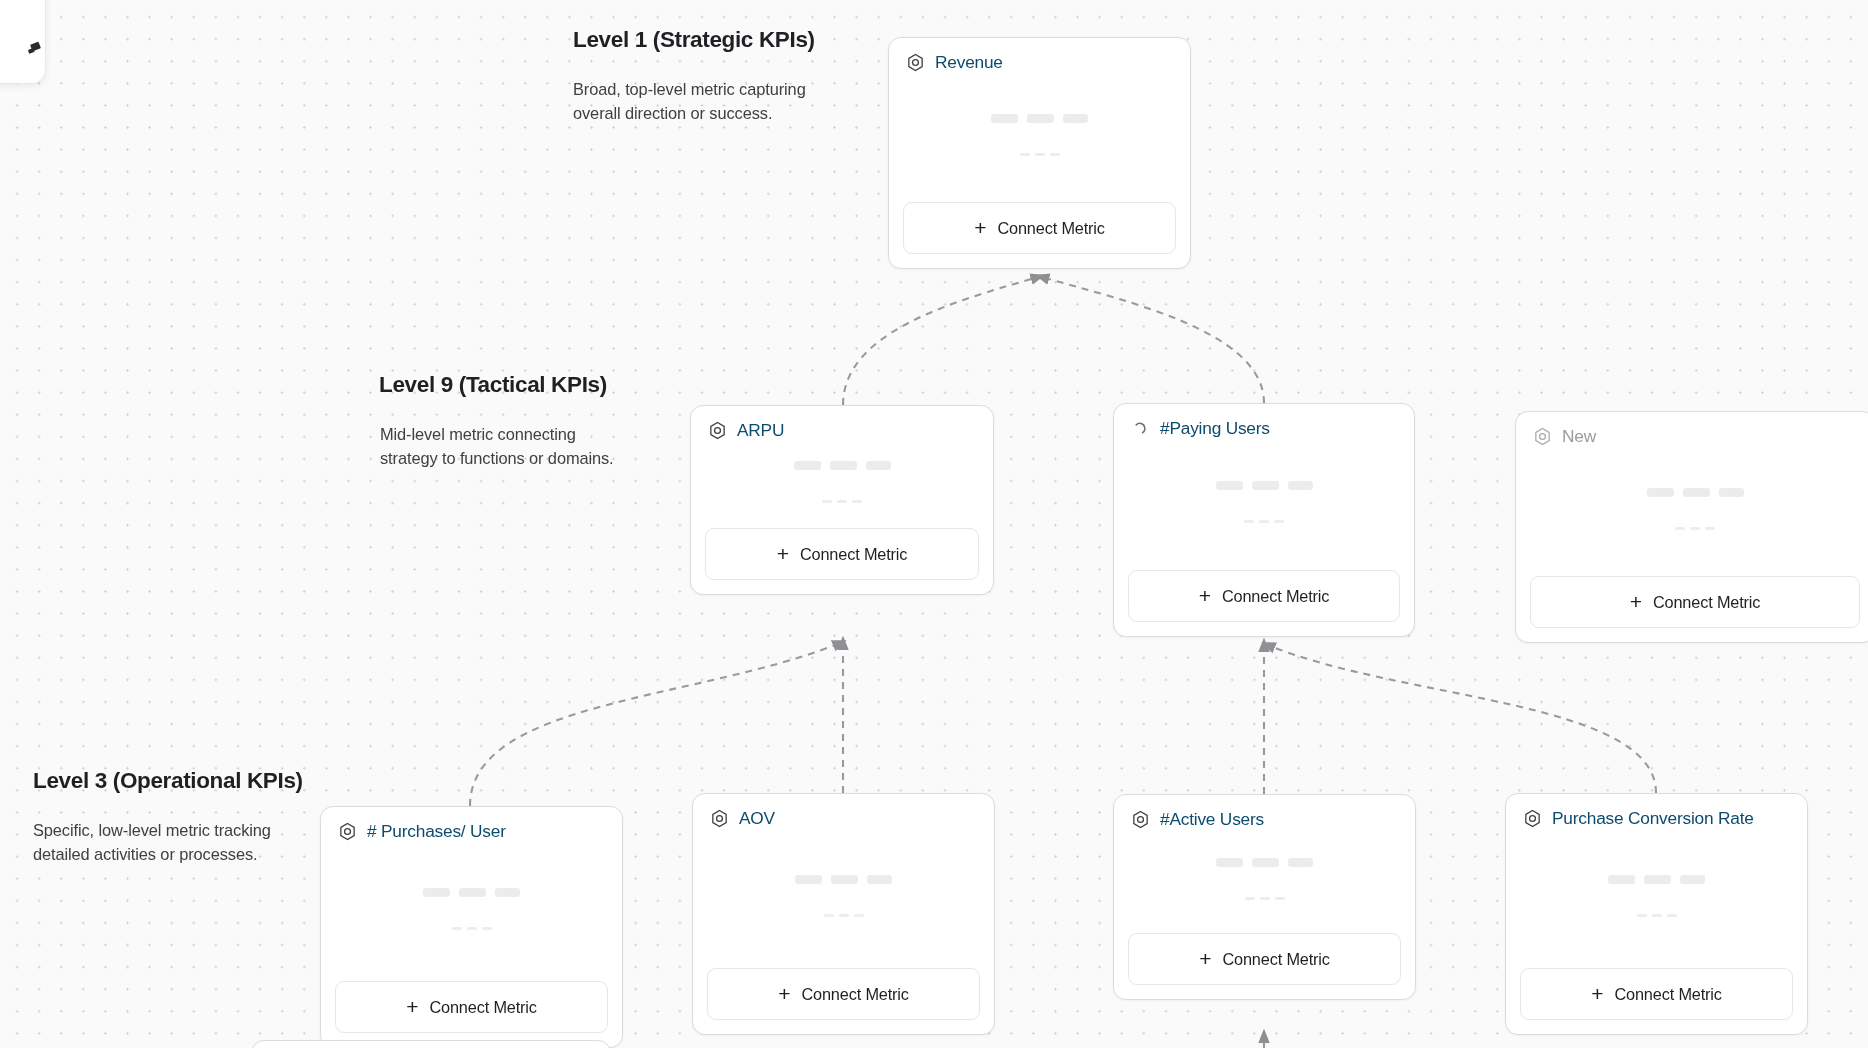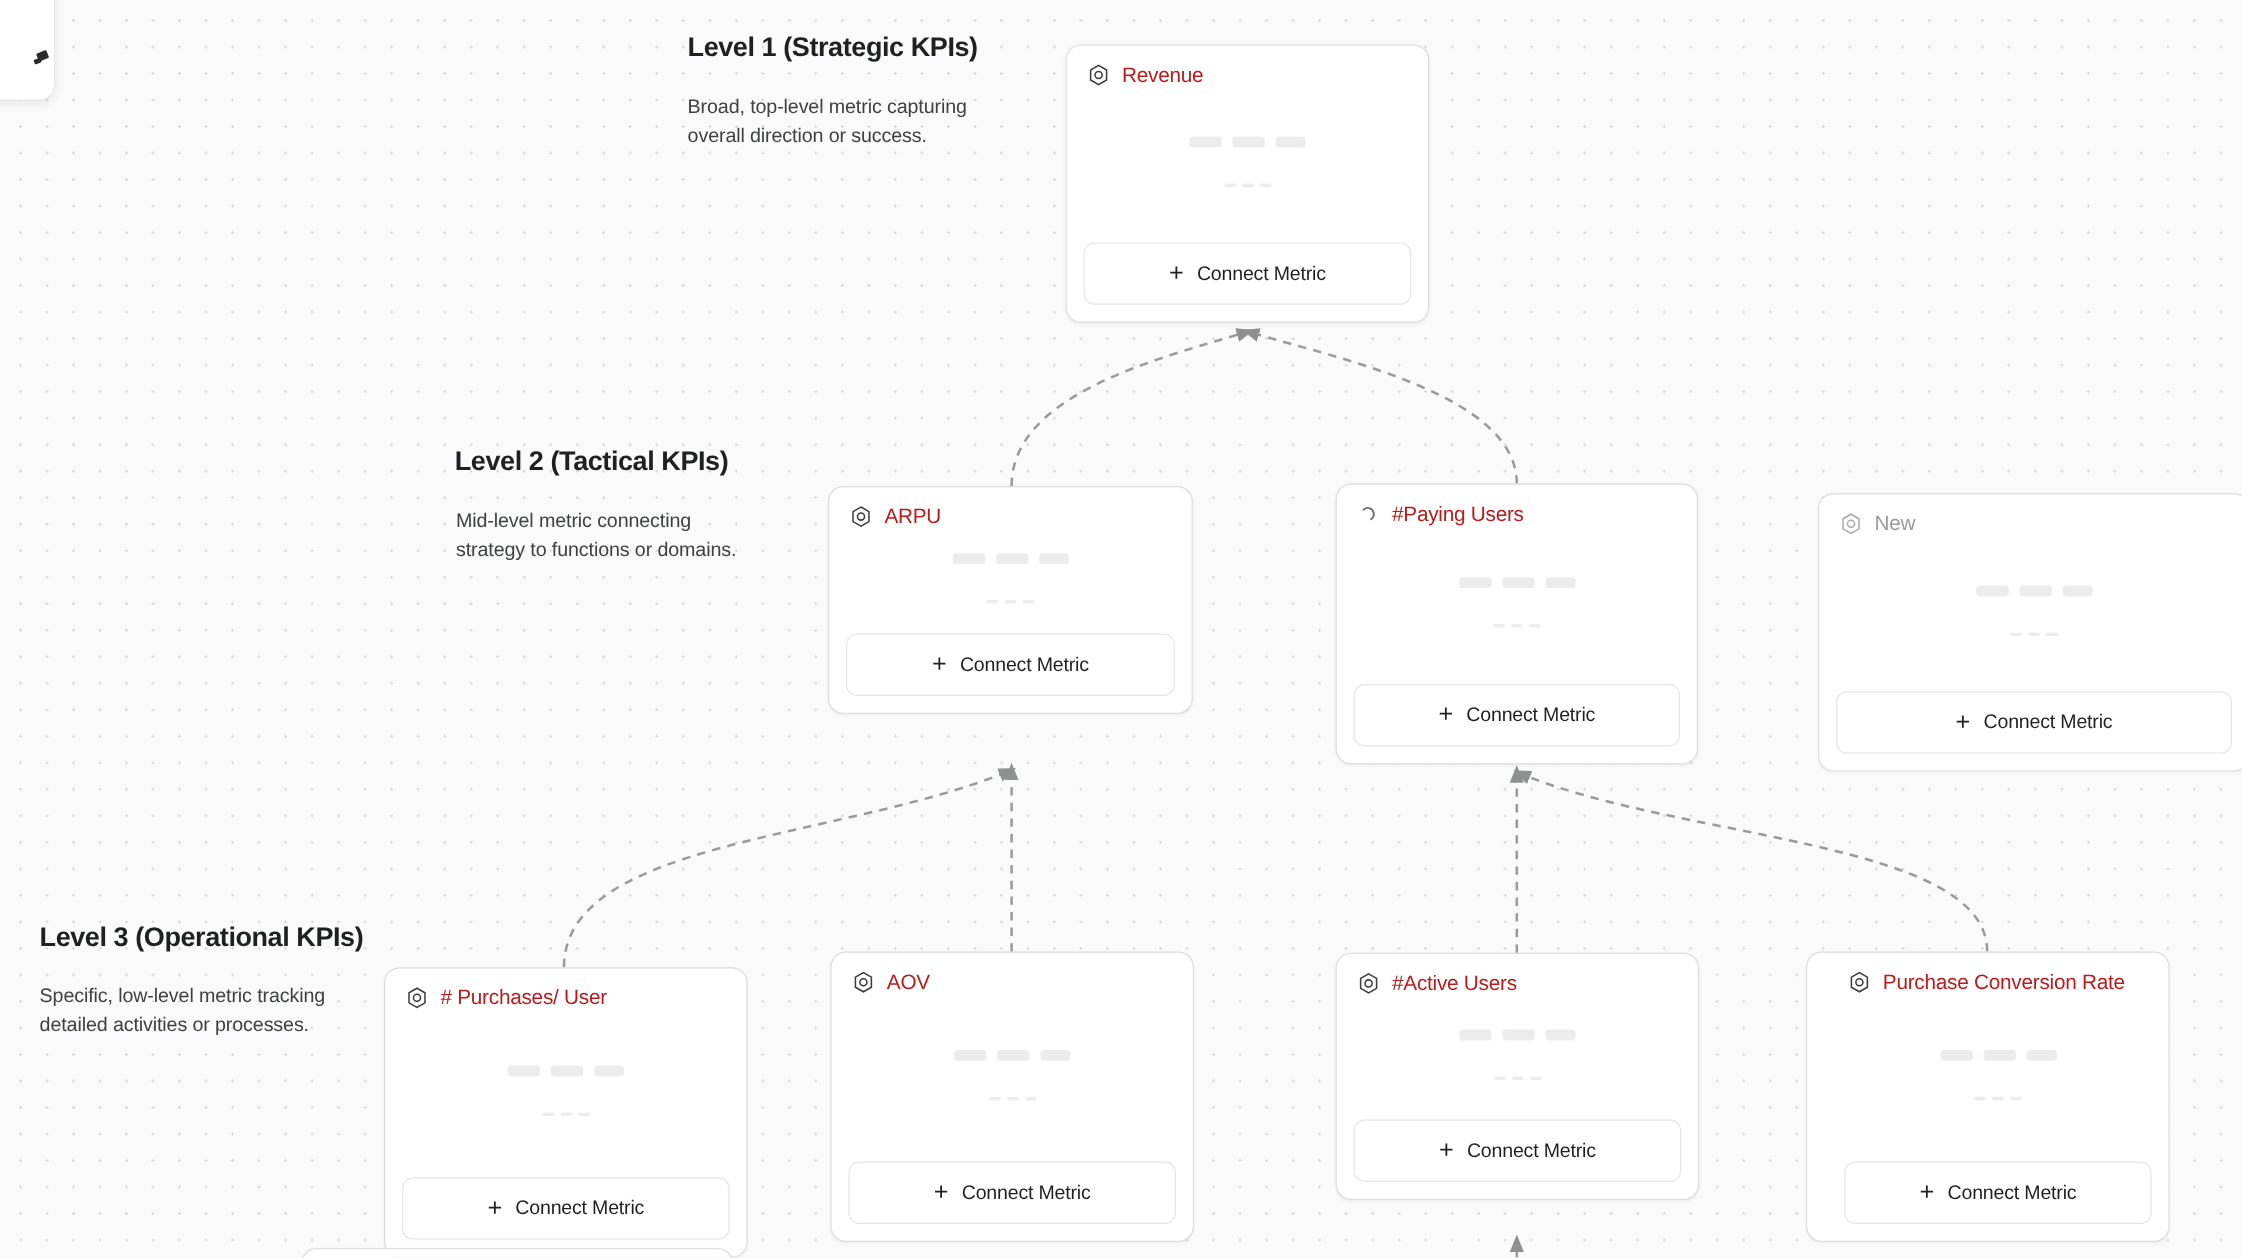--- a/index.html
+++ b/index.html
@@ -59,21 +59,21 @@
   }
   .card-head{
     display:flex;align-items:center;gap:10px;
     padding:15px 0 0 17px;
   }
   .hex-icon{width:19px;height:19px;flex:none;display:block;}
   .hex-icon path,.hex-icon circle{fill:none;stroke:#3c3d41;stroke-width:1.35;}
   .spin-icon{width:19px;height:19px;flex:none;display:block;}
   .spin-icon path{fill:none;stroke:#6e6f73;stroke-width:1.6;stroke-linecap:round;}
   .card-title{
-    font-size:17.3px;color:#b91c1c;letter-spacing:-.2px;white-space:nowrap;
+    font-size:17.3px;color:#0c4a6e;letter-spacing:-.2px;white-space:nowrap;
     line-height:1;
   }
   .card.muted .card-title{color:#9a9b9f;}
   .card.muted .hex-icon path,.card.muted .hex-icon circle{stroke:#a9aaae;}
 
   .card-body{
     flex:1;display:flex;flex-direction:column;align-items:center;
     justify-content:center;gap:0;padding-bottom:4px;
   }
   .skel-row{display:flex;gap:9px;align-items:center;}
@@ -98,21 +98,21 @@
   .card.muted .connect-btn .plus,.card.muted .connect-btn .lbl{color:#1f2023;}
 
   
   #card-revenue      {left:888px; top:37px;  width:303px;height:232px;}
   #card-arpu         {left:690px; top:405px; width:304px;height:190px;}
   #card-paying-users {left:1113px;top:403px; width:302px;height:234px;}
   #card-new          {left:1515px;top:411px; width:360px;height:232px;}
   #card-purchases    {left:320px; top:806px; width:303px;height:242px;}
   #card-aov          {left:692px; top:793px; width:303px;height:242px;}
   #card-active-users {left:1113px;top:794px; width:303px;height:206px;}
-  #card-pcr          {left:1505px;top:793px; width:303px;height:242px;padding-left:17px;}
+  #card-pcr          {left:1505px;top:793px; width:303px;height:242px;}
 
   
   .card-partial{
     position:absolute;box-sizing:border-box;background:#fff;
     border:1px solid #dcdcdc;border-radius:13px;z-index:4;
     box-shadow:0 1px 3px rgba(0,0,0,.045);
   }
   #card-partial-bottom{left:251px;top:1040px;width:360px;height:90px;}
 </style>
 </head>
@@ -150,21 +150,21 @@
 
   <div class="level" id="level-1">
     <div class="level-title">Level 1 (Strategic KPIs)</div>
     <div class="level-desc">
       <span>Broad, top-level metric capturing</span>
       <span>overall direction or success.</span>
     </div>
   </div>
 
   <div class="level" id="level-2">
-    <div class="level-title">Level 2 (Tactical KPIs)</div>
+    <div class="level-title">Level 9 (Tactical KPIs)</div>
     <div class="level-desc">
       <span>Mid-level metric connecting</span>
       <span>strategy to functions or domains.</span>
     </div>
   </div>
 
   <div class="level" id="level-3">
     <div class="level-title">Level 3 (Operational KPIs)</div>
     <div class="level-desc">
       <span>Specific, low-level metric tracking</span>

